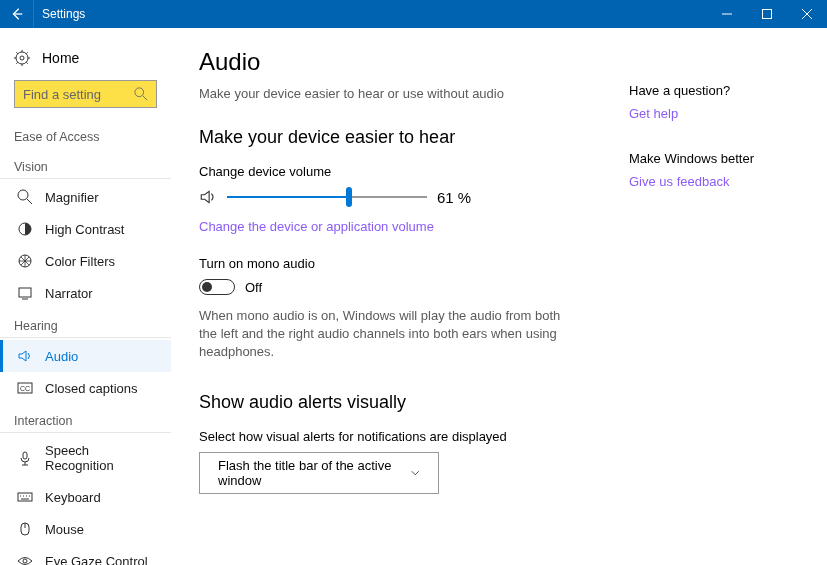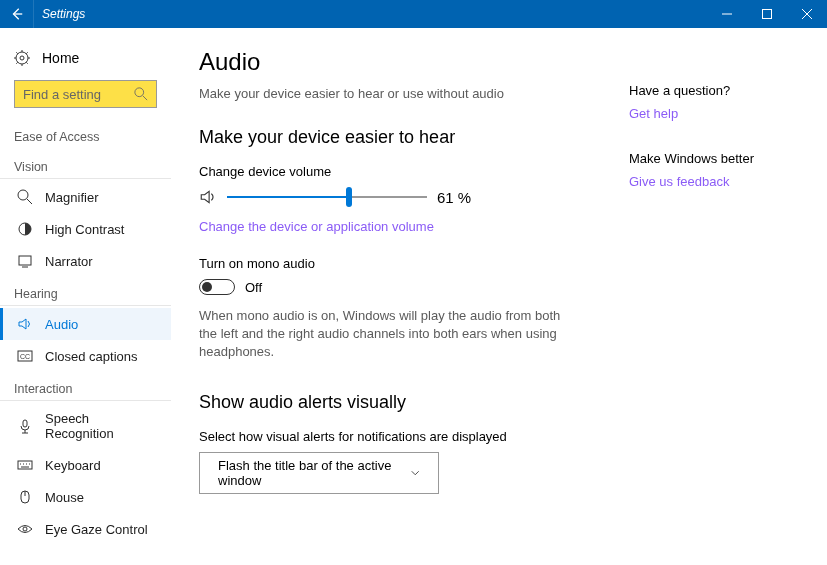--- a/index.html
+++ b/index.html
@@ -21,21 +21,21 @@
     font-size: 12px;
   }
   .back-btn {
     width: 34px;
     height: 28px;
     display: flex;
     align-items: center;
     justify-content: center;
     border-right: 1px solid rgba(255,255,255,0.12);
   }
-  .title-text { padding-left: 8px; font-style: italic; }
+  .title-text { padding-left: 8px; }
   .titlebar-spacer { flex: 1; }
   .win-controls { display: flex; }
   .win-btn {
     width: 40px;
     height: 28px;
     display: flex;
     align-items: center;
     justify-content: center;
     color: #fff;
   }
@@ -208,20 +208,29 @@
       <span>Magnifier</span>
     </div>
     <div class="nav-item">
       <span class="nav-icon">
           <svg width="16" height="16" viewBox="0 0 16 16">
             <circle cx="8" cy="8" r="6" stroke="#333" fill="none"></circle>
             <path d="M8 2 A6 6 0 0 1 8 14 Z" fill="#333"></path>
           </svg>
         </span>
       <span>High Contrast</span>
+    </div>
+    <div class="nav-item">
+      <span class="nav-icon">
+          <svg width="16" height="16" viewBox="0 0 16 16">
+            <circle cx="8" cy="8" r="6" stroke="#333" fill="none"></circle>
+            <path d="M8 2 v12 M2 8 h12 M3.8 3.8 l8.4 8.4 M12.2 3.8 l-8.4 8.4" stroke="#333" stroke-width="0.8"></path>
+          </svg>
+        </span>
+      <span>Color Filters</span>
     </div>
     <div class="nav-item">
       <span class="nav-icon">
           <svg width="16" height="16" viewBox="0 0 16 16">
             <rect x="2" y="3" width="12" height="9" stroke="#333" fill="none"></rect>
             <path d="M5 14 h6" stroke="#333"></path>
           </svg>
         </span>
       <span>Narrator</span>
     </div>

